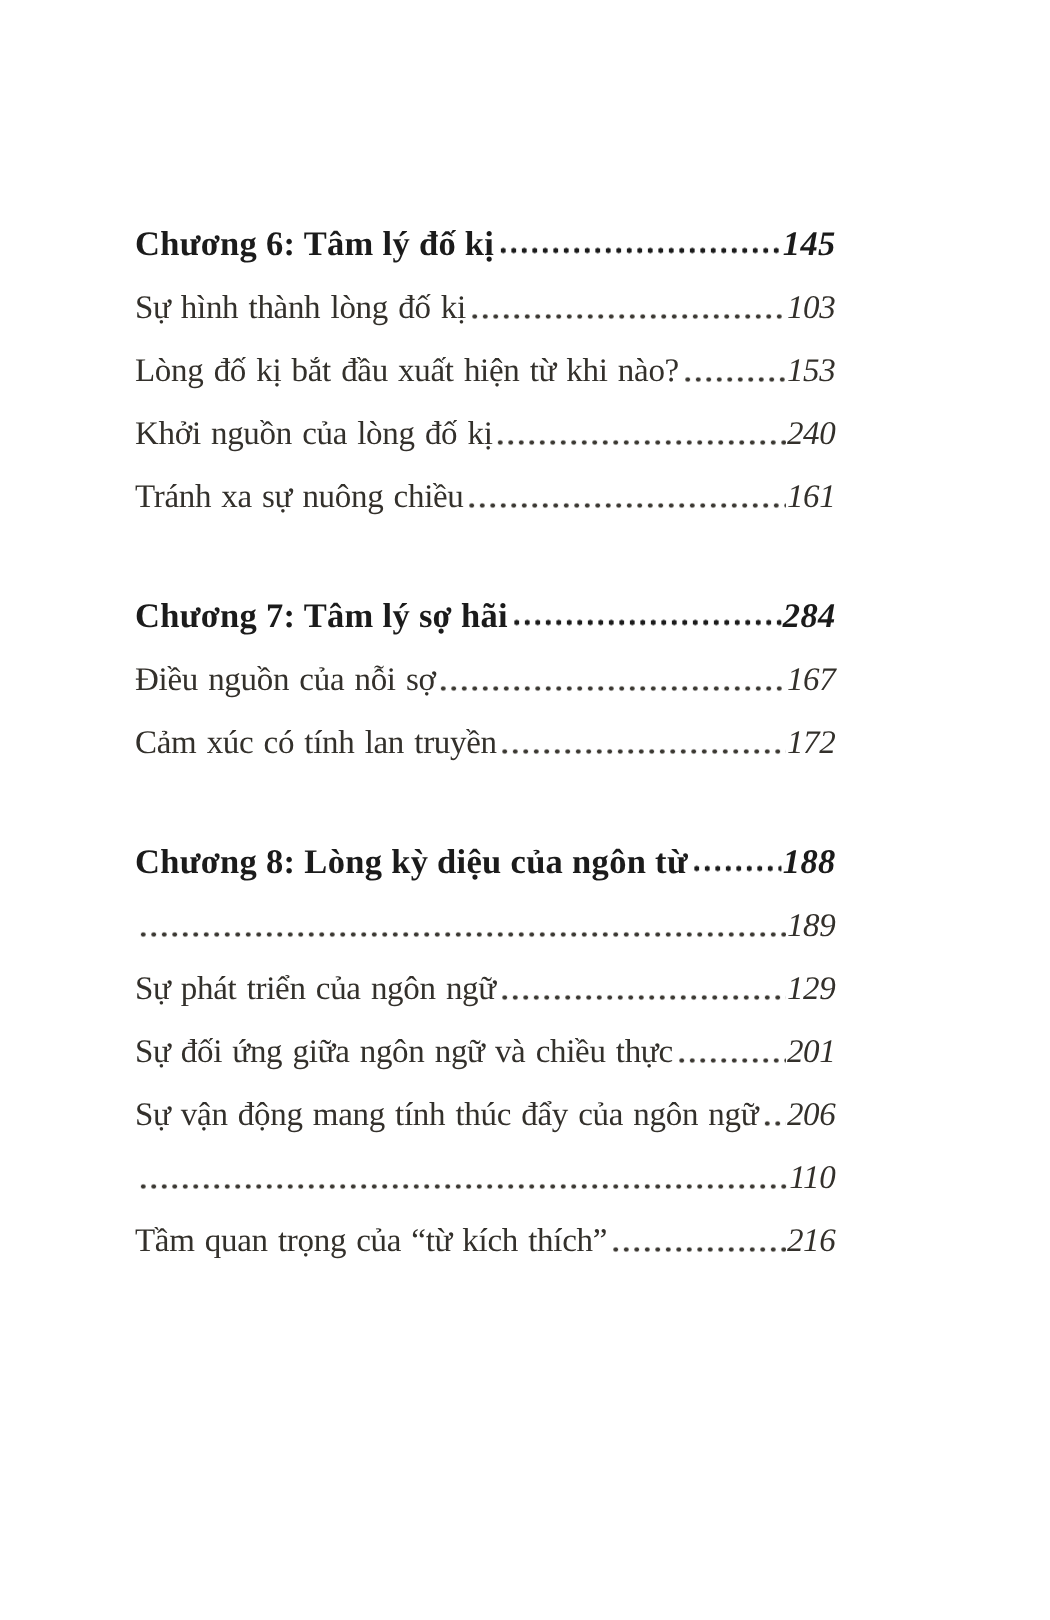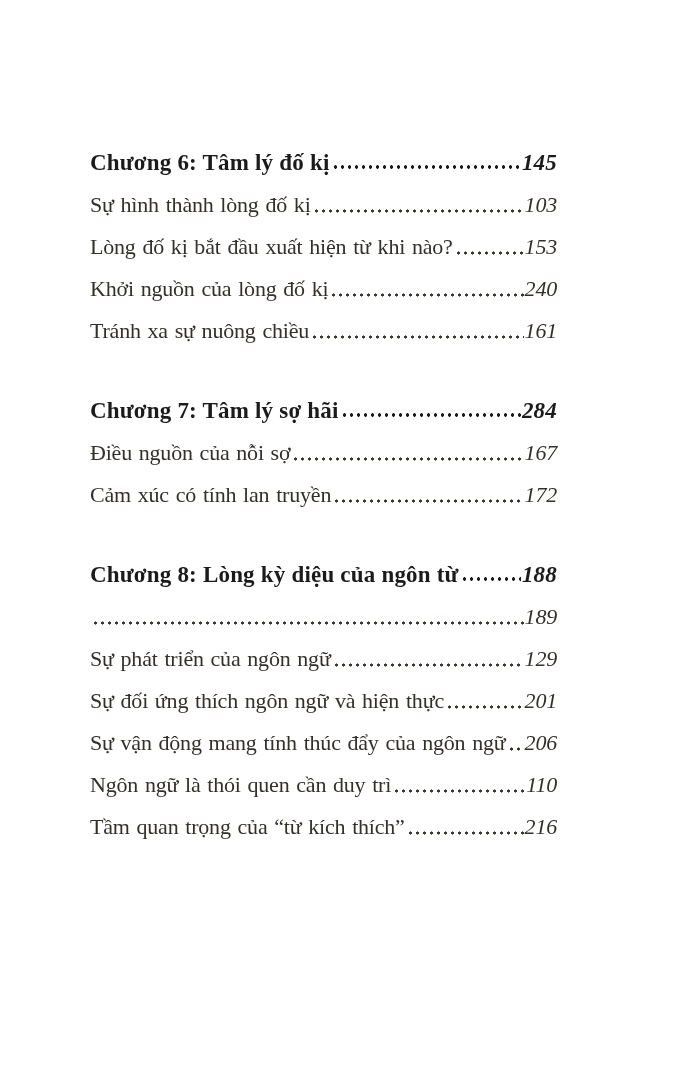--- a/index.html
+++ b/index.html
@@ -135,31 +135,30 @@
         <div class="row entry-row">
           <span class="dots"></span>
           <span class="page-num">189</span>
         </div>
         <div class="row entry-row">
           <span class="label">Sự phát triển của ngôn ngữ</span>
           <span class="dots"></span>
           <span class="page-num">129</span>
         </div>
         <div class="row entry-row">
-          <span class="label">Sự đối ứng thích ngôn ngữ và hiện thực</span>
+          <span class="label">Sự đối ứng giữa ngôn ngữ và chiều thực</span>
           <span class="dots"></span>
           <span class="page-num">201</span>
         </div>
         <div class="row entry-row">
           <span class="label">Sự vận động mang tính thúc đẩy của ngôn ngữ</span>
           <span class="dots"></span>
           <span class="page-num">206</span>
         </div>
         <div class="row entry-row">
-          <span class="label">Ngôn ngữ là thói quen cần duy trì</span>
           <span class="dots"></span>
           <span class="page-num">110</span>
         </div>
         <div class="row entry-row">
           <span class="label">Tầm quan trọng của “từ kích thích”</span>
           <span class="dots"></span>
           <span class="page-num">216</span>
         </div>
       </section>
     </div>

